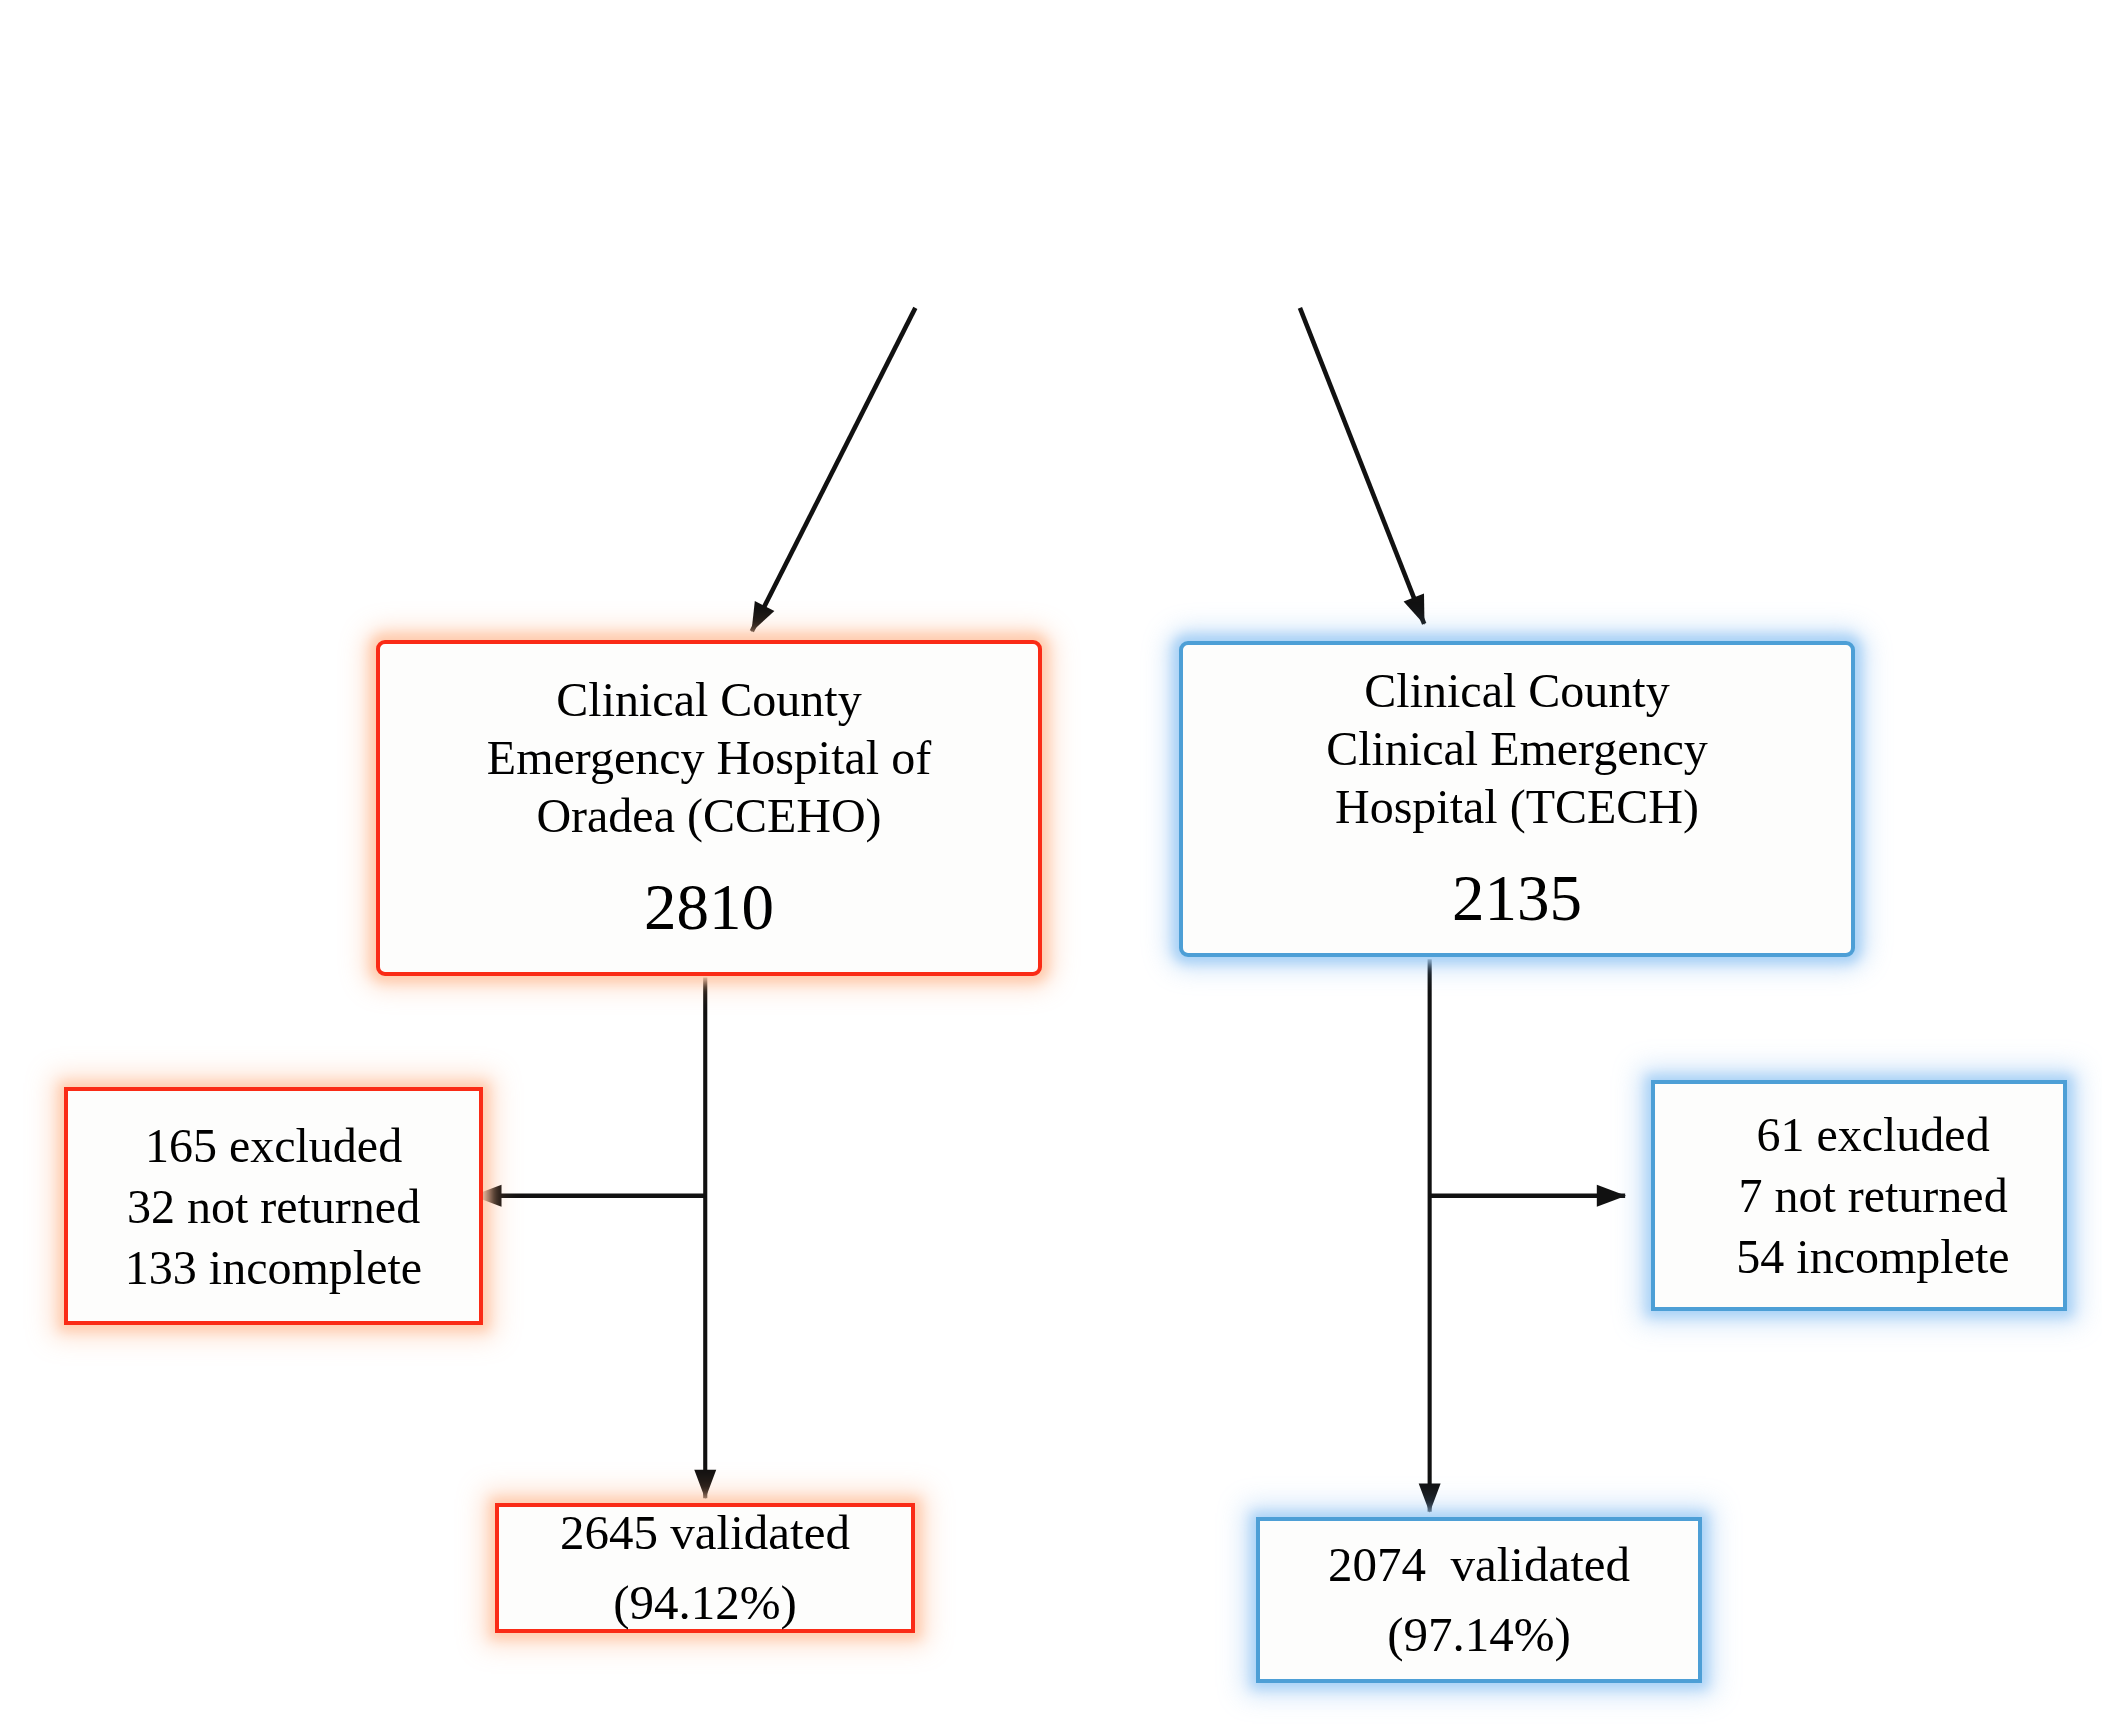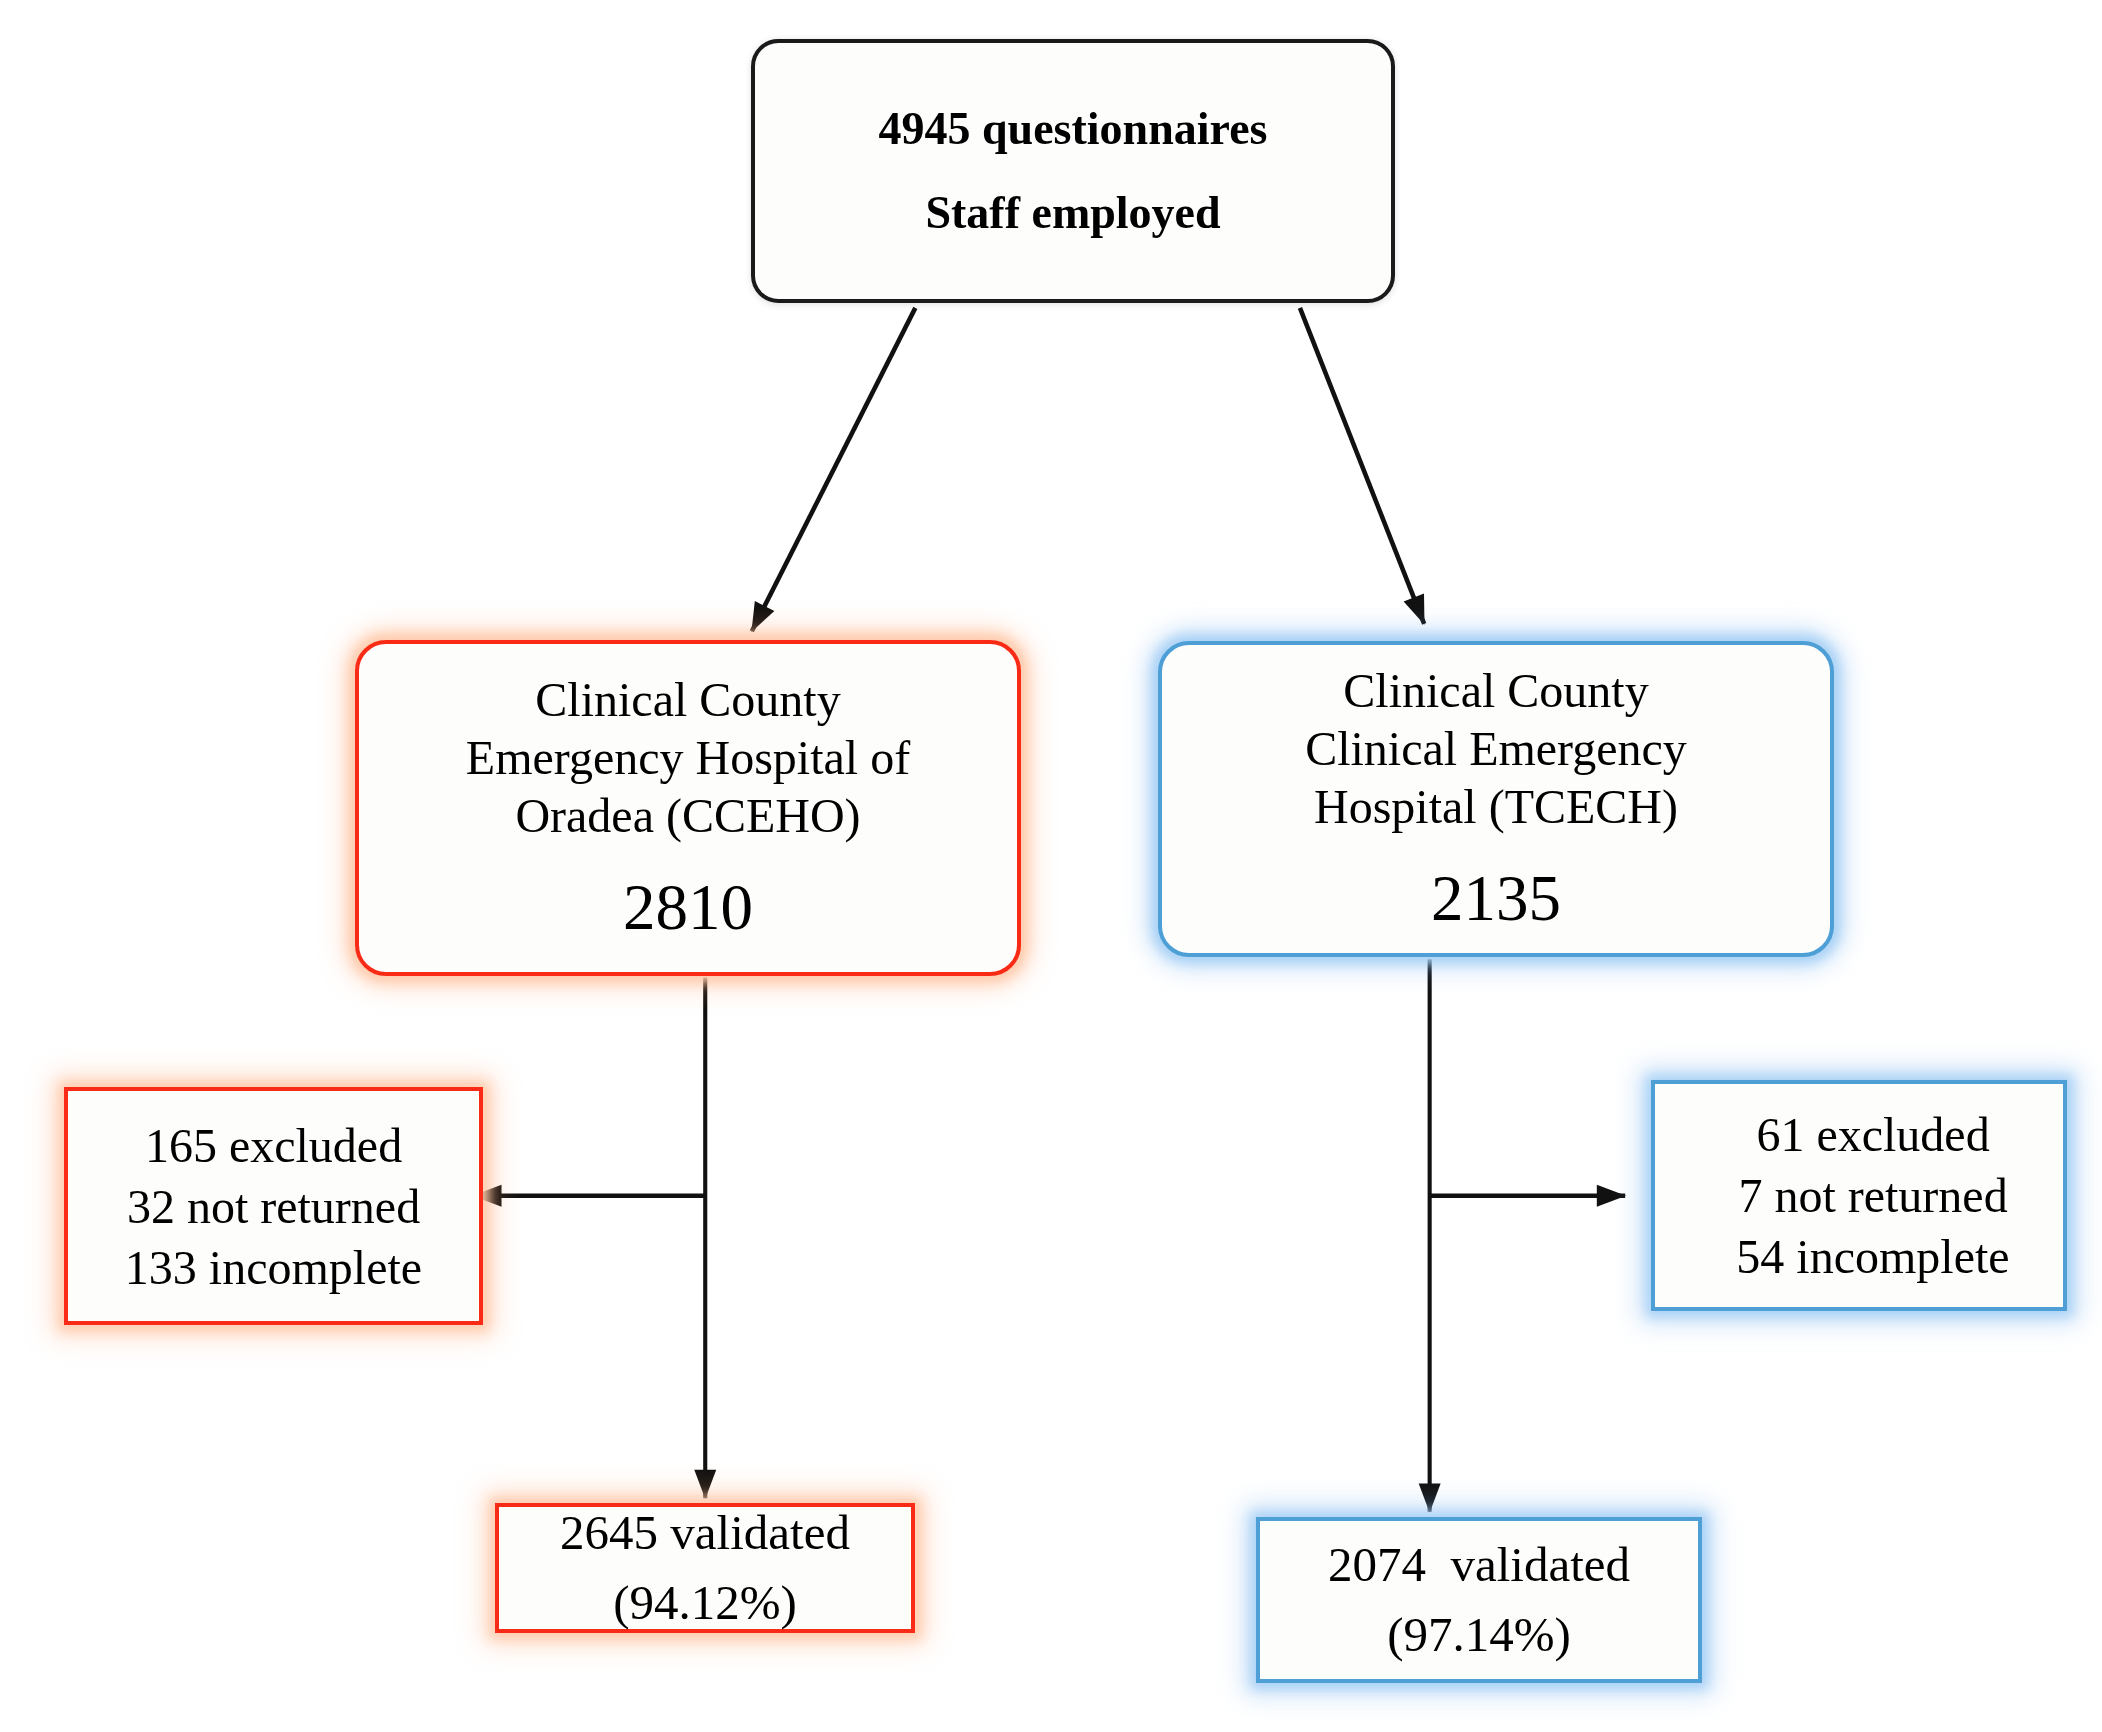--- a/index.html
+++ b/index.html
@@ -26,21 +26,21 @@
   #total-box {
     left: 751px; top: 39px; width: 644px; height: 264px;
     border: 4.6px solid var(--box-border-dark, #1a1a1a);
     border-radius: 27.4px;
     font-weight: bold;
     font-size: 46px;
     line-height: 84px;
     box-shadow: 0 1.8px 7.3px rgba(0,0,0,0.12);
   }
   
-  .hospital { border-radius: 31px; }
+  .hospital { border-radius: 9px; margin-left: 21px; }
   #cceho-box { left: 355px; top: 640px; width: 666px; height: 336px; }
   #tcech-box { left: 1158px; top: 641px; width: 676px; height: 316px; }
   .hospital .name { font-size: 48px; line-height: 58px; }
   .hospital .count { font-size: 65px; margin-top: 25.6px; }
   
   .excluded { font-size: 48px; line-height: 61px; margin-left: 20px; }
   #excl-left  { left: 44px;   top: 1087px; width: 419px; height: 238px; }
   #excl-right { left: 1631px; top: 1080px; width: 416px; height: 231px; padding-left: 28px; }
   
   .validated { font-size: 49px; line-height: 70px; }
@@ -78,24 +78,20 @@
       </marker>
     </defs>
     <line x1="1002" y1="337" x2="823" y2="691" stroke-width="5" marker-end="url(#arrowhead)"></line>
     <line x1="1423" y1="337" x2="1559" y2="683" stroke-width="5" marker-end="url(#arrowhead)"></line>
     <line x1="772" y1="1070" x2="772" y2="1640" stroke-width="4.5" marker-end="url(#arrowhead)"></line>
     <line x1="1565" y1="1050" x2="1565" y2="1655" stroke-width="4.5" marker-end="url(#arrowhead)"></line>
     <line x1="772" y1="1309" x2="518" y2="1309" stroke-width="5" marker-end="url(#arrowhead)"></line>
     <line x1="1565" y1="1309" x2="1779" y2="1309" stroke-width="5" marker-end="url(#arrowhead)"></line>
   </svg>
 
-  <div class="box" id="total-box">
-    <div>4945 questionnaires</div>
-    <div>Staff employed</div>
-  </div>
 
   <div class="box hospital red-accent" id="cceho-box">
     <div class="name">
       <div>Clinical County</div>
       <div>Emergency Hospital of</div>
       <div>Oradea (CCEHO)</div>
     </div>
     <div class="count">2810</div>
   </div>
 

